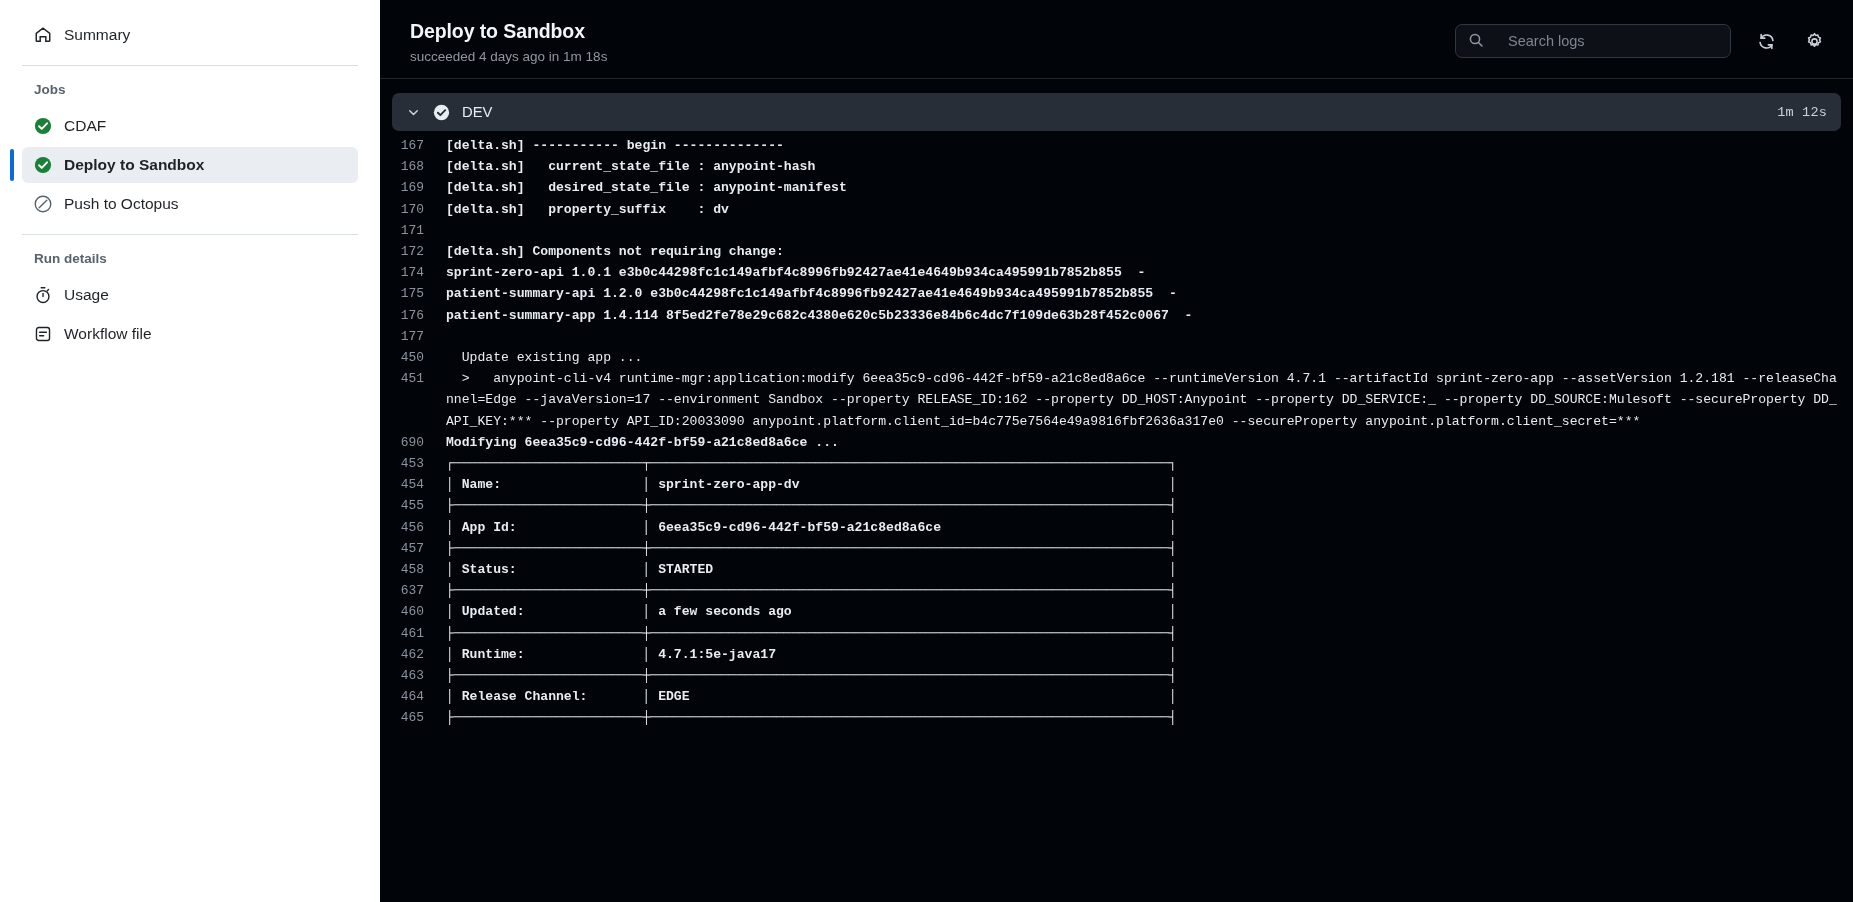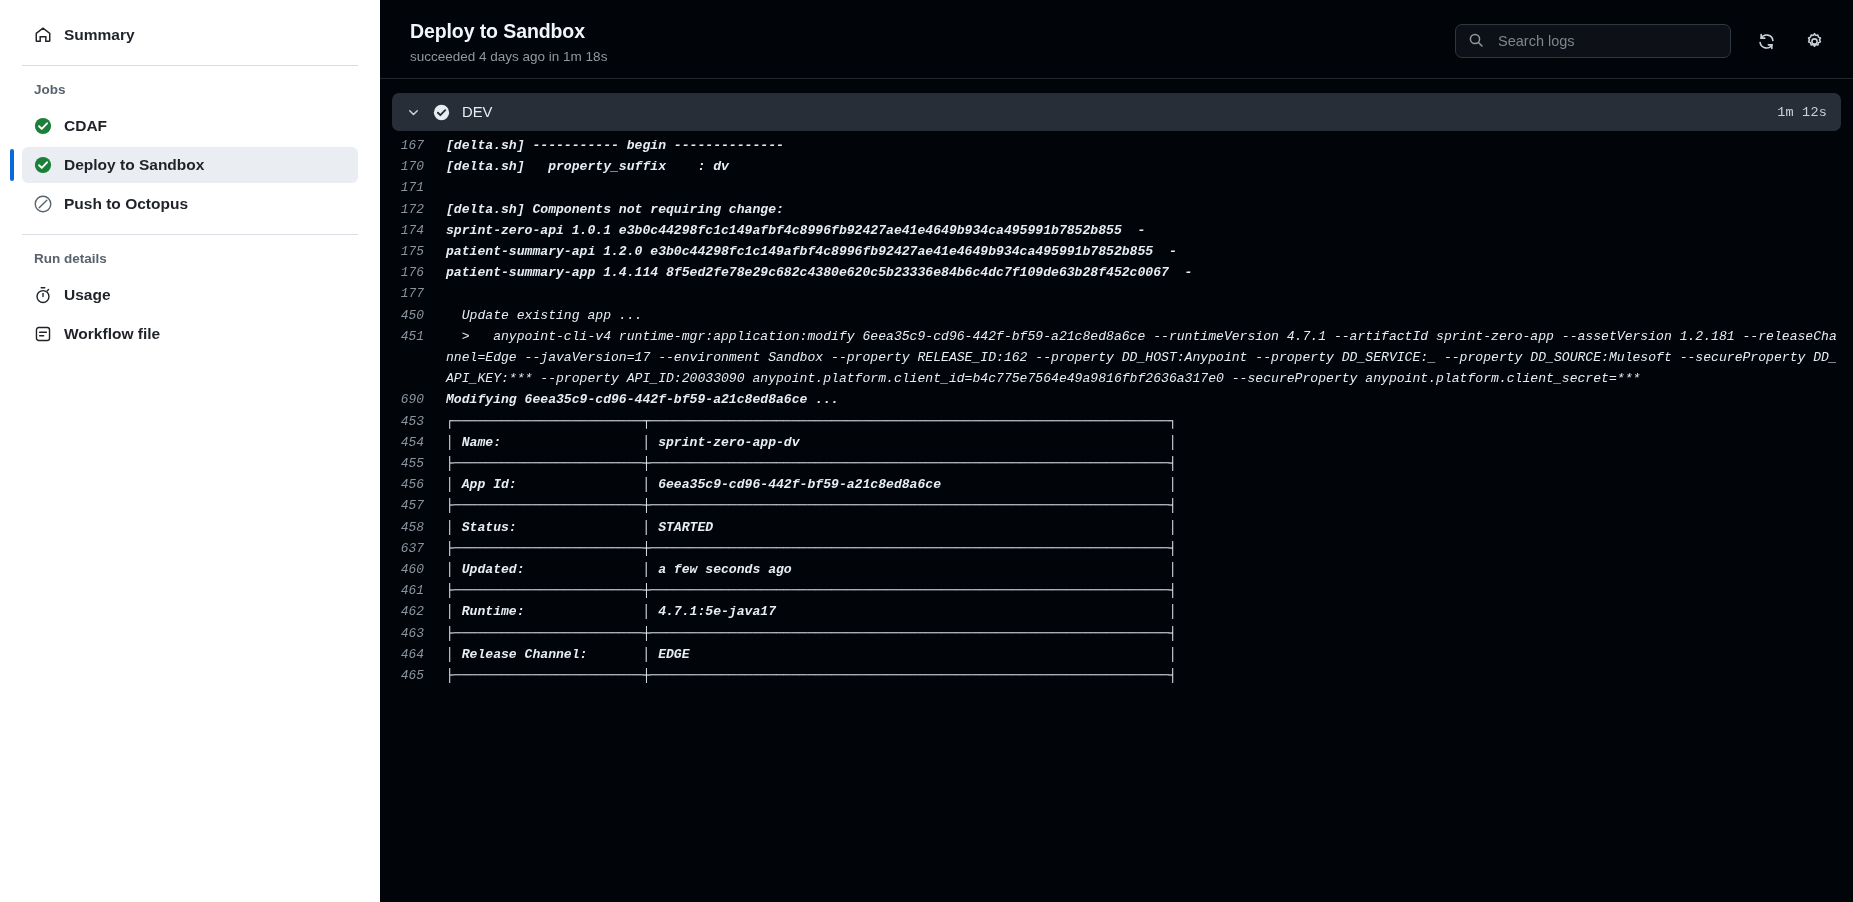--- a/index.html
+++ b/index.html
@@ -30,21 +30,20 @@
     align-items: center;
     gap: 12px;
     height: 36px;
     padding: 0 12px;
     margin: 3px 0;
     border-radius: 6px;
     font-size: 15.5px;
     color: #1f2328;
     position: relative;
     cursor: pointer;
-    font-weight: bold;
   }
   .side-item.selected {
     background: #eaeef2;
     font-weight: 700;
   }
   .side-item.selected::before {
     content: "";
     position: absolute;
     left: -12px; top: 2px;
     width: 4px; height: 32px;
@@ -113,20 +112,21 @@
     padding: 0 12px;
   }
   .search-box input {
     background: transparent;
     border: none;
     outline: none;
     color: #c9d1d9;
     font-size: 14.5px;
     font-family: "Liberation Sans", sans-serif;
     width: 100%;
+    margin-left: 10px;
   }
   .search-box input::placeholder { color: #7d8590; }
   .hdr-icon-btn {
     width: 26px; height: 26px;
     display: flex; align-items: center; justify-content: center;
     cursor: pointer;
     color: #c9d1d9;
   }
 
   
@@ -163,21 +163,20 @@
     font-size: 13.1px;
     line-height: 21.2px;
     color: #e6edf3;
     padding-bottom: 8px;
   }
   .log-row {
     display: flex;
     align-items: flex-start;
     padding: 0 14px 0 0;
     white-space: pre-wrap;
-    font-style: italic;
   }
   .log-num {
     width: 66px;
     min-width: 66px;
     text-align: right;
     padding-right: 22px;
     color: #8b949e;
     user-select: none;
     font-size: 12.9px;
   }
@@ -326,20 +325,22 @@
             <circle cx="8" cy="8" r="7.2" fill="#e6edf3"></circle>
             <path d="M4.6 8.2 6.9 10.5 11.5 5.8" fill="none" stroke="#272e38" stroke-width="1.8" stroke-linecap="round" stroke-linejoin="round"></path>
           </svg>
         </span>
         <span class="step-name">DEV</span>
         <span class="step-time">1m 12s</span>
       </div>
 
       <div class="log-list" id="log-list">
           <div class="log-row"><span class="log-num">167</span><span class="log-text bold">[delta.sh] ----------- begin --------------</span></div>
+          <div class="log-row"><span class="log-num">168</span><span class="log-text bold">[delta.sh]   current_state_file : anypoint-hash</span></div>
+          <div class="log-row"><span class="log-num">169</span><span class="log-text bold">[delta.sh]   desired_state_file : anypoint-manifest</span></div>
           <div class="log-row"><span class="log-num">170</span><span class="log-text bold">[delta.sh]   property_suffix    : dv</span></div>
           <div class="log-row"><span class="log-num">171</span><span class="log-text bold"></span></div>
           <div class="log-row"><span class="log-num">172</span><span class="log-text bold">[delta.sh] Components not requiring change:</span></div>
           <div class="log-row"><span class="log-num">174</span><span class="log-text bold">sprint-zero-api 1.0.1 e3b0c44298fc1c149afbf4c8996fb92427ae41e4649b934ca495991b7852b855  -</span></div>
           <div class="log-row"><span class="log-num">175</span><span class="log-text bold">patient-summary-api 1.2.0 e3b0c44298fc1c149afbf4c8996fb92427ae41e4649b934ca495991b7852b855  -</span></div>
           <div class="log-row"><span class="log-num">176</span><span class="log-text bold">patient-summary-app 1.4.114 8f5ed2fe78e29c682c4380e620c5b23336e84b6c4dc7f109de63b28f452c0067  -</span></div>
           <div class="log-row"><span class="log-num">177</span><span class="log-text"></span></div>
           <div class="log-row"><span class="log-num">450</span><span class="log-text">  Update existing app ...</span></div>
           <div class="log-row"><span class="log-num">451</span><span class="log-text">  &gt;   anypoint-cli-v4 runtime-mgr:application:modify 6eea35c9-cd96-442f-bf59-a21c8ed8a6ce --runtimeVersion 4.7.1 --artifactId sprint-zero-app --assetVersion 1.2.181 --releaseChannel=Edge --javaVersion=17 --environment Sandbox --property RELEASE_ID:162 --property DD_HOST:Anypoint --property DD_SERVICE:_ --property DD_SOURCE:Mulesoft --secureProperty DD_API_KEY:*** --property API_ID:20033090 anypoint.platform.client_id=b4c775e7564e49a9816fbf2636a317e0 --secureProperty anypoint.platform.client_secret=***</span></div>
           <div class="log-row"><span class="log-num">690</span><span class="log-text bold">Modifying 6eea35c9-cd96-442f-bf59-a21c8ed8a6ce ...</span></div>

